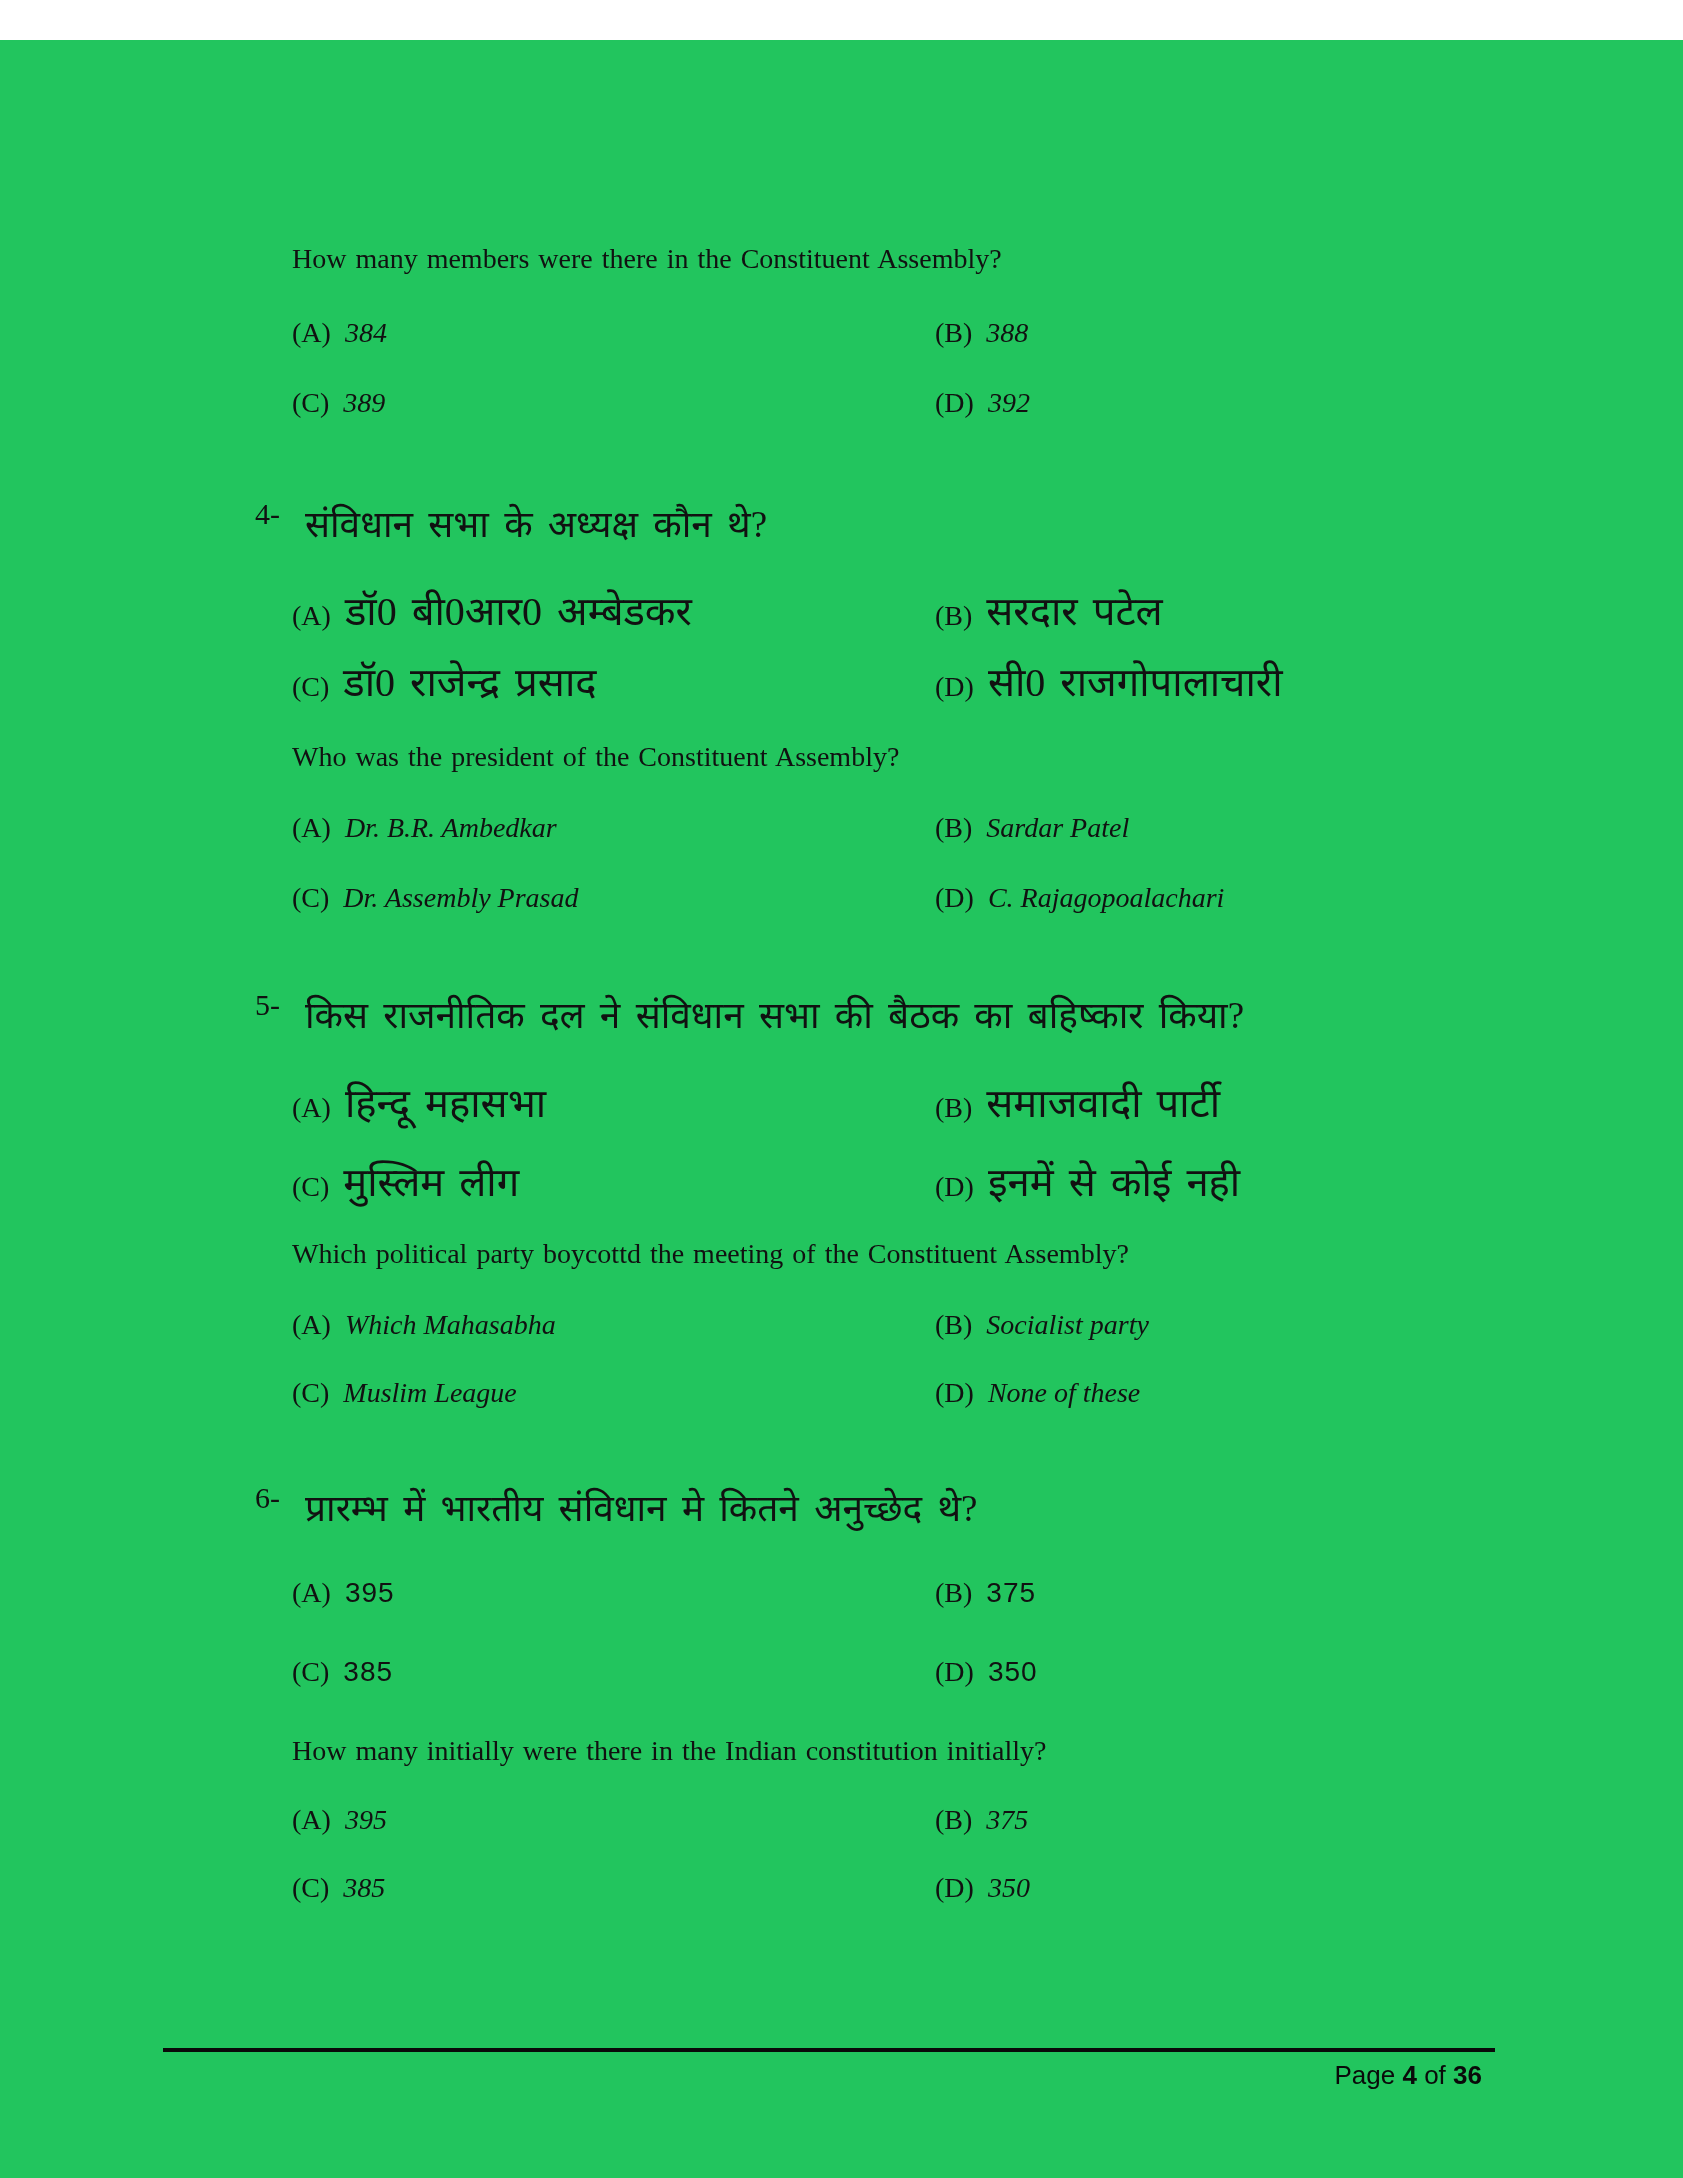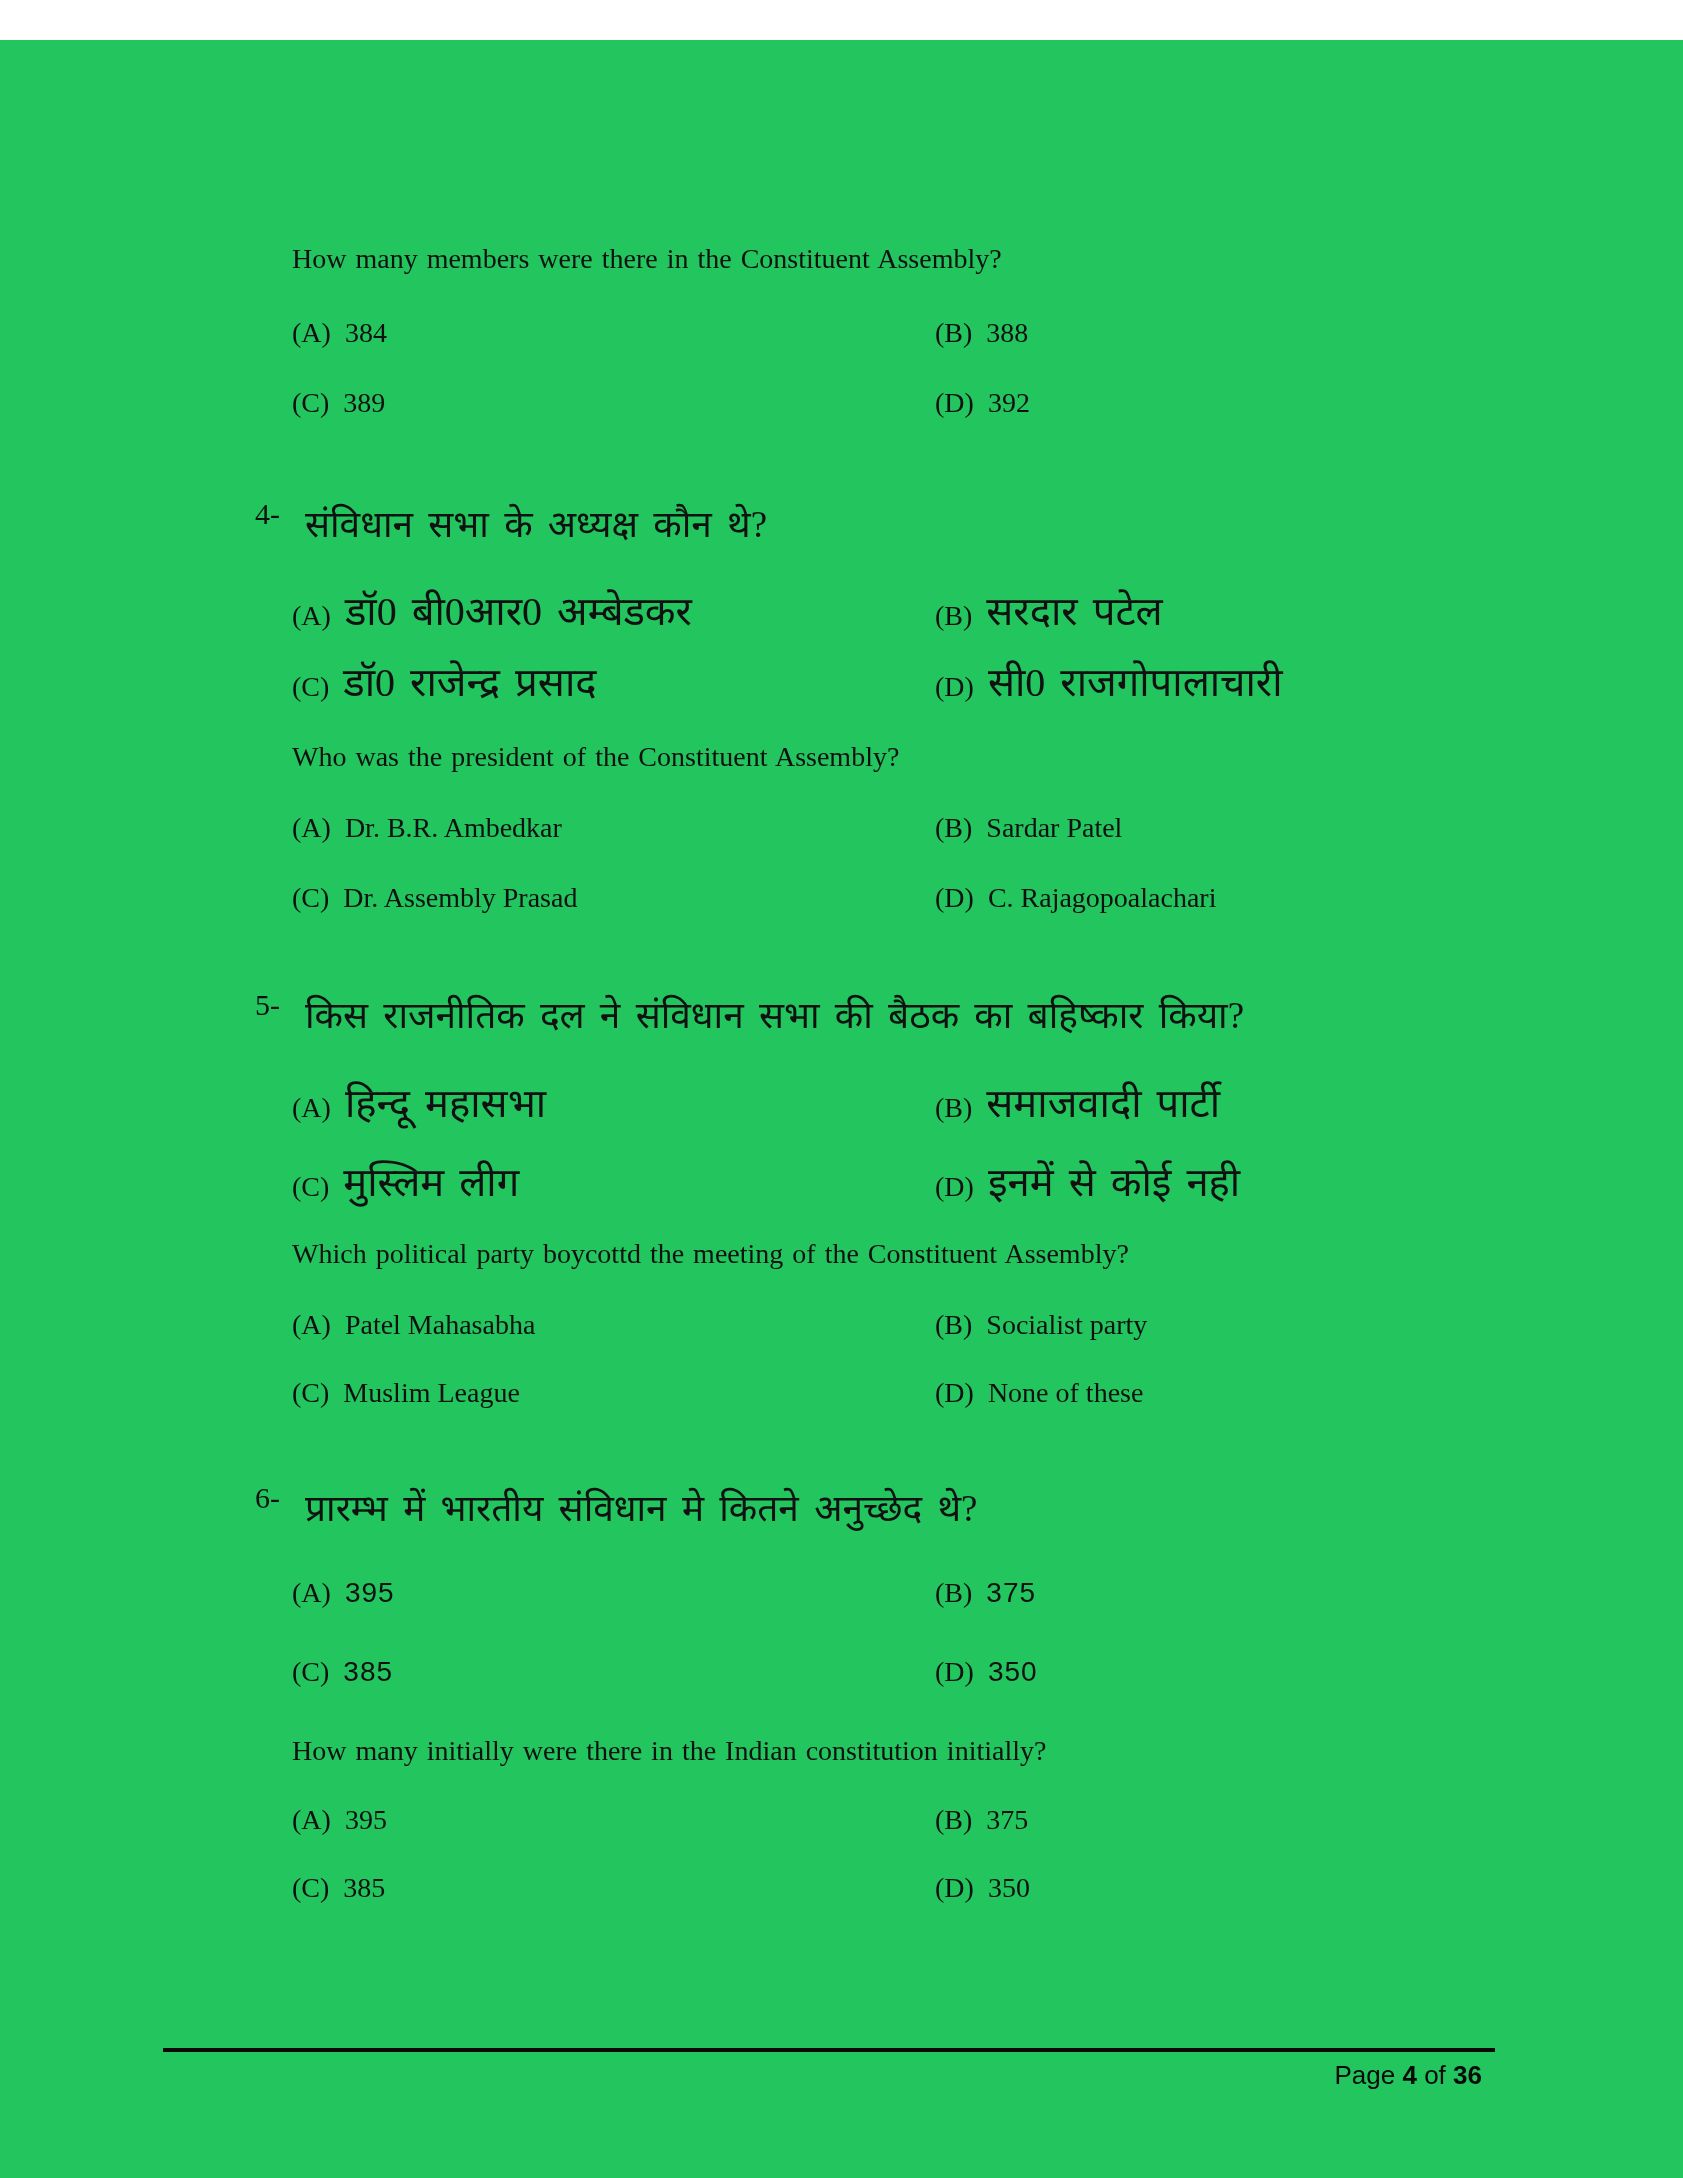--- a/index.html
+++ b/index.html
@@ -25,21 +25,21 @@
   .qtext {
     position: absolute; top: 0; white-space: nowrap;
   }
   .qtext.en { left: 292px; font-size: 28px; word-spacing: 2px; }
   .qtext.hi { left: 305px; font-size: 37px; word-spacing: 6px; }
   .opt { position: absolute; white-space: nowrap; }
   .opt.colA { left: 292px; }
   .opt.colB { left: 935px; }
   .olabel { font-size: 28px; }
   .oval { margin-left: 14px; }
-  .oval.en { font-size: 28px; }
+  .oval.en { font-size: 28px; font-style: italic; }
   .oval.hi { font-size: 40px; word-spacing: 5px; }
   .oval.sans { font-family: "Liberation Sans", "DejaVu Sans", sans-serif; font-size: 28px; letter-spacing: 1px; }
   #footer-divider {
     position: absolute; left: 163px; top: 2008px;
     width: 1332px; height: 4px; background: #0a0a0a;
   }
   #footer-text {
     position: absolute; right: 201px; top: 2020px;
     font-family: "Liberation Sans", "DejaVu Sans", sans-serif;
     font-size: 26px; color: #0a0a0a; white-space: nowrap; text-align: right;
@@ -80,21 +80,21 @@
     <span class="qnum">5-</span>
     <span class="qtext hi">किस राजनीतिक दल ने संविधान सभा की बैठक का बहिष्कार किया?</span>
     <div class="opt colA" style="top:86px"><span class="olabel">(A)</span><span class="oval hi">हिन्दू महासभा</span></div>
     <div class="opt colB" style="top:86px"><span class="olabel">(B)</span><span class="oval hi">समाजवादी पार्टी</span></div>
     <div class="opt colA" style="top:165px"><span class="olabel">(C)</span><span class="oval hi">मुस्लिम लीग</span></div>
     <div class="opt colB" style="top:165px"><span class="olabel">(D)</span><span class="oval hi">इनमें से कोई नही</span></div>
   </section>
 
   <section class="qblock" style="top:1198px">
     <span class="qtext en">Which political party boycottd the meeting of the Constituent Assembly?</span>
-    <div class="opt colA" style="top:71px"><span class="olabel">(A)</span><span class="oval en">Patel Mahasabha</span></div>
+    <div class="opt colA" style="top:71px"><span class="olabel">(A)</span><span class="oval en">Which Mahasabha</span></div>
     <div class="opt colB" style="top:71px"><span class="olabel">(B)</span><span class="oval en">Socialist party</span></div>
     <div class="opt colA" style="top:139px"><span class="olabel">(C)</span><span class="oval en">Muslim League</span></div>
     <div class="opt colB" style="top:139px"><span class="olabel">(D)</span><span class="oval en">None of these</span></div>
   </section>
 
   <section class="qblock" style="top:1441px">
     <span class="qnum">6-</span>
     <span class="qtext hi">प्रारम्भ में भारतीय संविधान मे कितने अनुच्छेद थे?</span>
     <div class="opt colA" style="top:96px"><span class="olabel">(A)</span><span class="oval sans">395</span></div>
     <div class="opt colB" style="top:96px"><span class="olabel">(B)</span><span class="oval sans">375</span></div>

